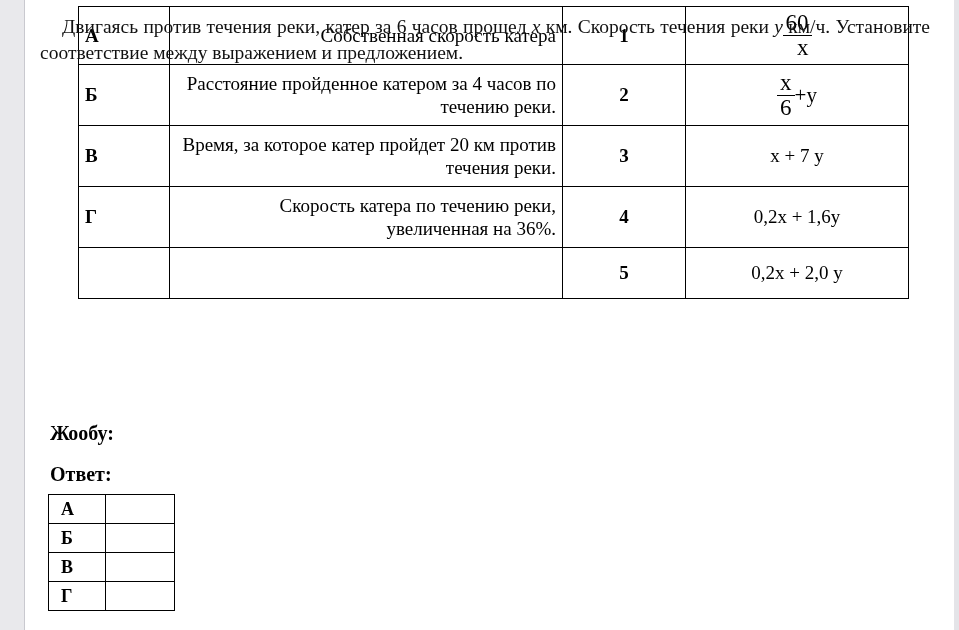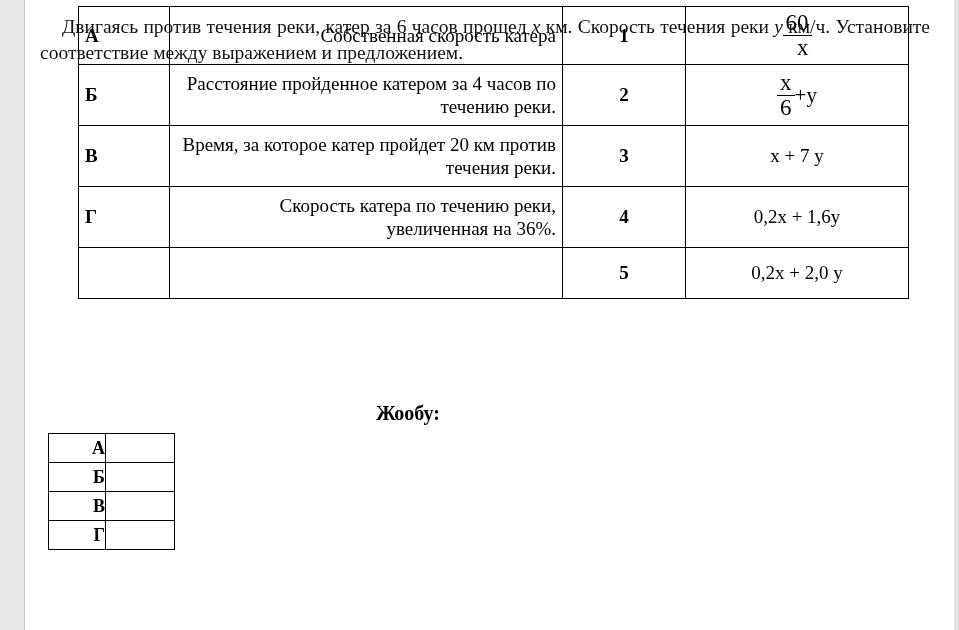--- a/index.html
+++ b/index.html
@@ -216,22 +216,23 @@
       </tr>
       <tr class="r5">
         <td class="letter"></td>
         <td class="sentence"></td>
         <td class="num">5</td>
         <td class="expr">0,2х + 2,0 у</td>
       </tr>
     </tbody>
   </table>
 
-  <div style="position:absolute; left:40px; top:380px; width:400px;text-align:right;">
+  <div style="position:absolute; left:40px; top:400px; width:400px;">
     <div class="zh">Жообу:</div>
+    <div class="otv">Ответ:</div>
 
     <table class="answer">
       <tbody>
         <tr>
           <td class="a-let">А</td>
           <td class="a-val"></td>
         </tr>
         <tr>
           <td class="a-let">Б</td>
           <td class="a-val"></td>

